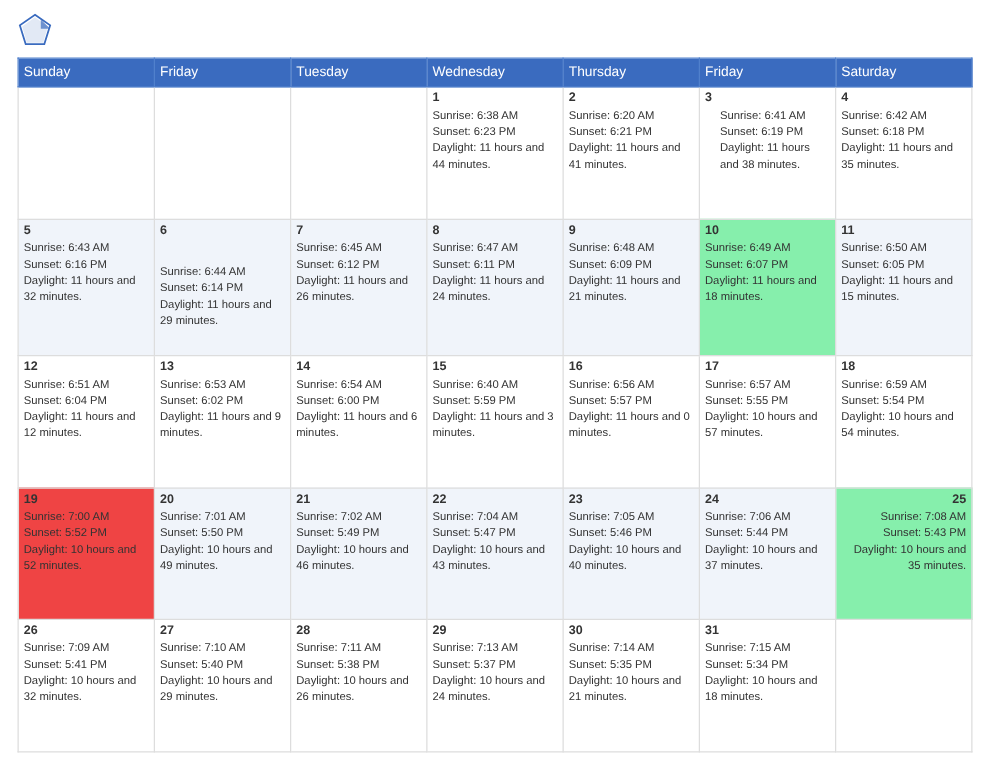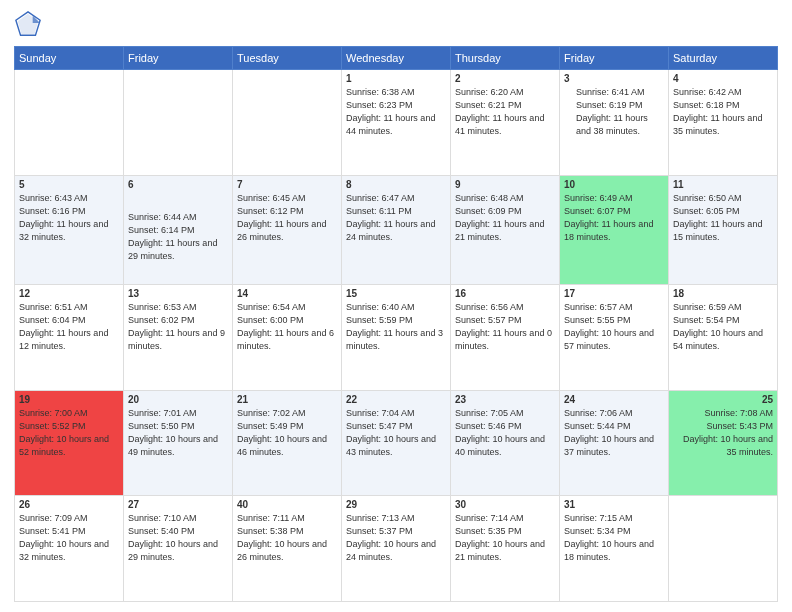--- a/index.html
+++ b/index.html
@@ -304,21 +304,21 @@
 Sunset: 5:41 PM
 Daylight: 10 hours and 32 minutes.</div>
           </td>
           <td style="background-color: rgb(255, 255, 255);">
             <span class="day-num">27</span>
             <div class="day-info" style="white-space: pre-line;">Sunrise: 7:10 AM
 Sunset: 5:40 PM
 Daylight: 10 hours and 29 minutes.</div>
           </td>
           <td style="background-color: rgb(255, 255, 255);">
-            <span class="day-num">40</span>
+            <span class="day-num">28</span>
             <div class="day-info" style="white-space: pre-line;">Sunrise: 7:11 AM
 Sunset: 5:38 PM
 Daylight: 10 hours and 26 minutes.</div>
           </td>
           <td style="background-color: rgb(255, 255, 255);">
             <span class="day-num">29</span>
             <div class="day-info" style="white-space: pre-line;">Sunrise: 7:13 AM
 Sunset: 5:37 PM
 Daylight: 10 hours and 24 minutes.</div>
           </td>

